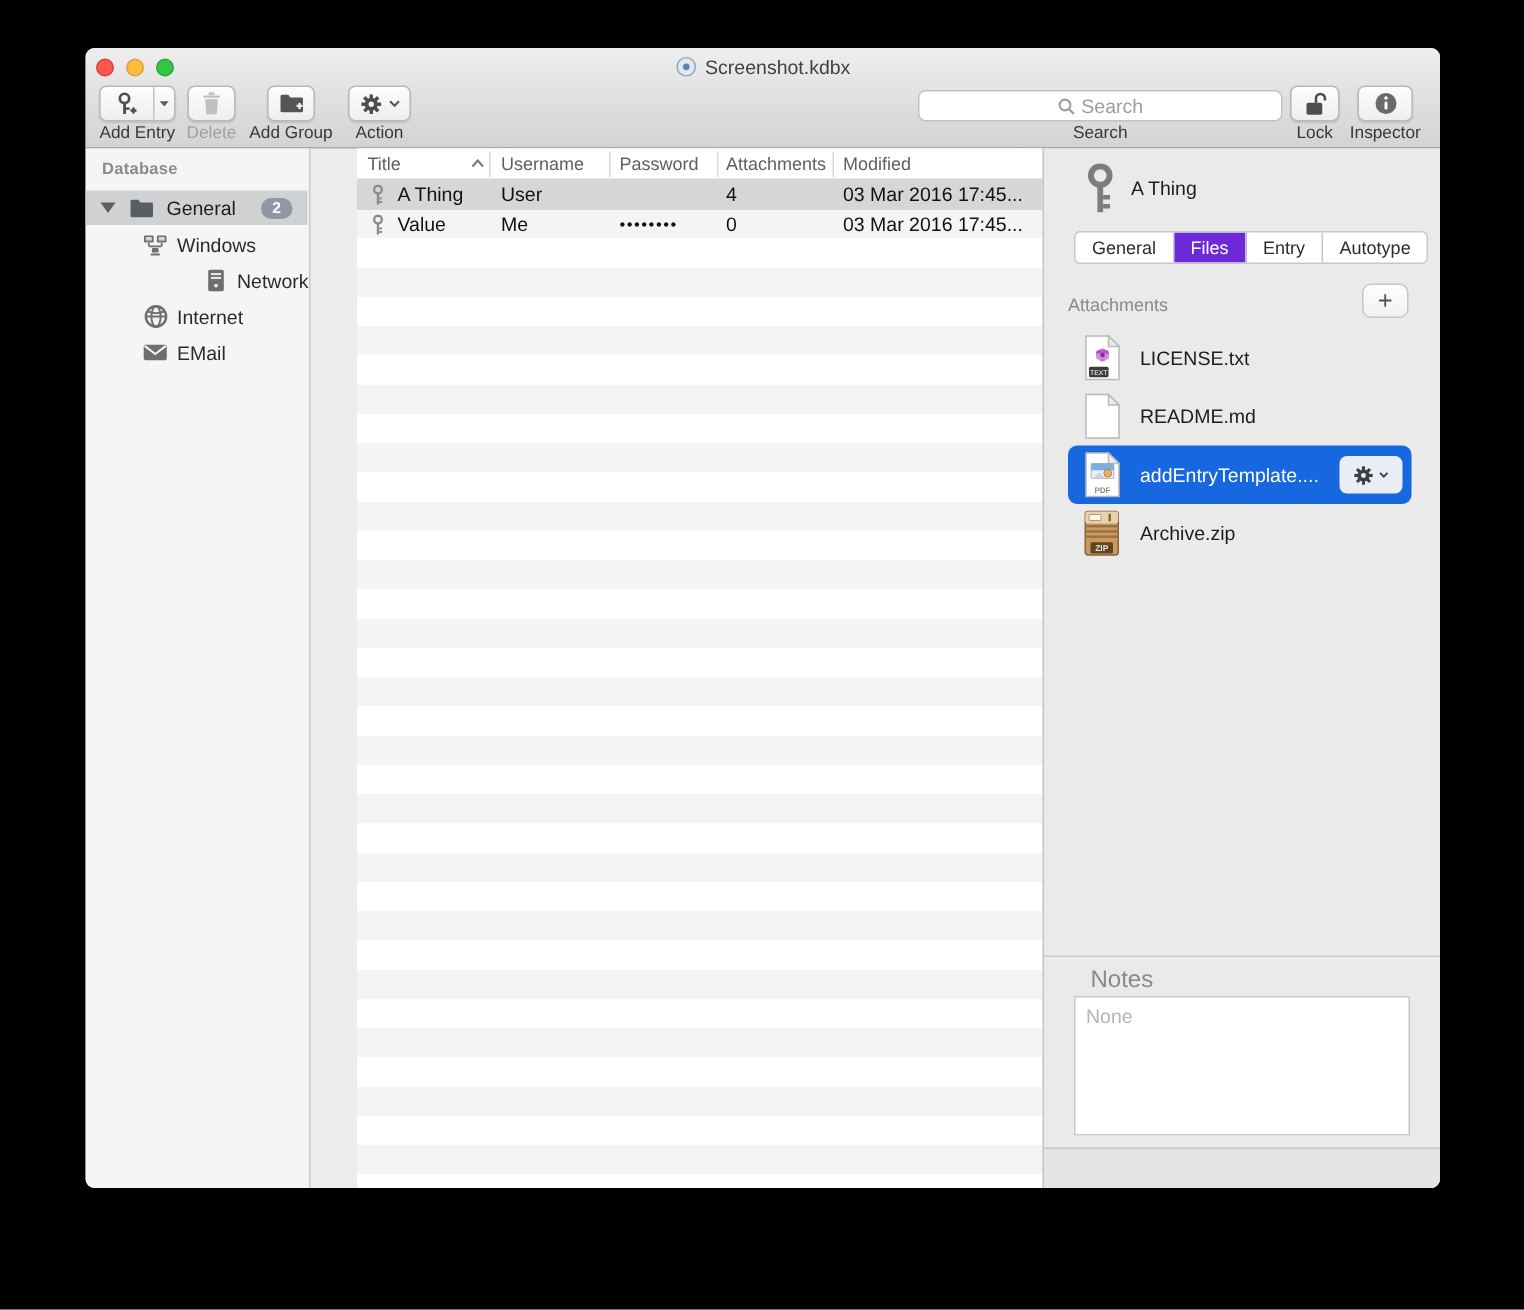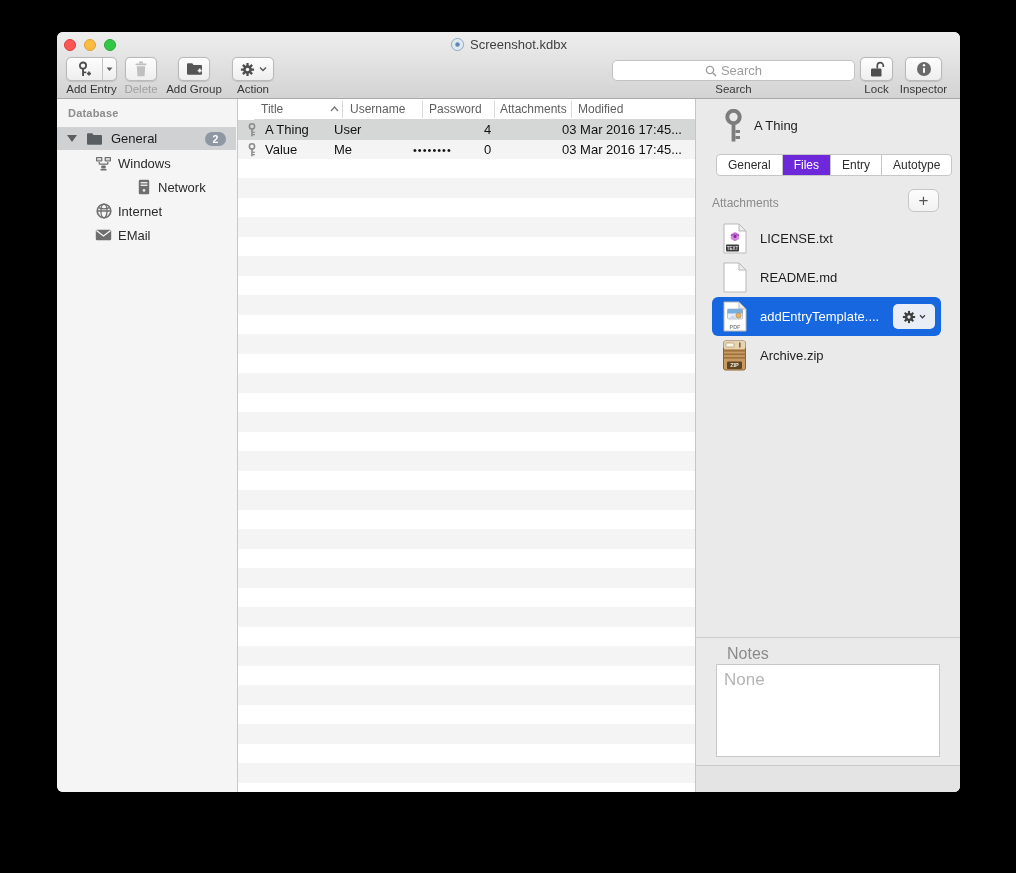--- a/index.html
+++ b/index.html
@@ -50,21 +50,21 @@
   .search-field {
     position:absolute; top:28px; left:555px; width:243px; height:21px;
     background:#fff; border:1px solid #c2c2c2; border-radius:5px;
     display:flex; align-items:center; justify-content:center; gap:4px;
     color:#9d9d9d; font-size:13px;
   }
   
   .main { position:absolute; left:0; top:67px; right:0; bottom:0; }
   
   .sidebar {
-    position:absolute; left:0; top:0; bottom:0; width:181px;
+    position:absolute; left:0; top:0; bottom:0; width:150px;
     background:#f5f5f6; border-right:1px solid #c8c8c8;
   }
   .side-header {
     position:absolute; left:11px; top:8px; font-size:11px; font-weight:bold;
     color:#8b8b8b; letter-spacing:.2px;
   }
   .group-row {
     position:absolute; left:0; right:1px; top:28px; height:23px;
     background:#d0d1d2; display:flex; align-items:center;
   }
@@ -84,21 +84,21 @@
     position:absolute; left:0; right:0; height:24px;
     display:flex; align-items:center; font-size:13px; color:#2b2b2b;
   }
   .side-item .ic { margin-left:38px; width:17px; display:flex; justify-content:center; }
   .side-item .label { margin-left:6px; }
   
   .entry-table {
     position:absolute; left:181px; top:0; bottom:0; width:457px; background:#fff;
   }
   .thead {
-    position:absolute; left:16px; right:0; top:0; height:21px; background:#fff;
+    position:absolute; left:0; right:0; top:0; height:21px; background:#fff;
     border-bottom:1px solid #d6d6d6; font-size:12px; color:#5f5f5f;text-decoration:underline;
   }
   .th { position:absolute; top:3px; white-space:nowrap; }
   .th-div { position:absolute; top:2px; height:17px; width:1px; background:#dadada; }
   .tbody {
     position:absolute; left:0; right:0; top:21px; bottom:0;
     background:repeating-linear-gradient(to bottom,
       #ffffff 0, #ffffff 19.5px, #f4f4f5 19.5px, #f4f4f5 39px);
   }
   .trow {
@@ -143,21 +143,21 @@
   .gear-chip {
     position:absolute; right:6px; top:7px; width:42px; height:25px;
     background:#e9eef6; border-radius:5px;
     display:flex; align-items:center; justify-content:center; gap:3px;
   }
   .notes-sep { position:absolute; left:0; right:0; top:538px; border-top:1px solid #cccccc; }
   .notes-label { position:absolute; left:31px; top:546px; font-size:16px; color:#8a8a8a; }
   .notes-box {
     position:absolute; left:20px; top:565px; width:224px; height:93px;
     background:#fff; border:1px solid #c8c8c8; padding:5px 7px;
-    font-size:17px; color:#b4b4b4;
+    font-size:13px; color:#b4b4b4;
   }
   .bottom-strip {
     position:absolute; left:0; right:0; top:666px; bottom:0;
     background:#e4e4e5; border-top:1px solid #c9c9c9;
   }
   svg { display:block; }
 </style>
 </head>
 <body>
 

